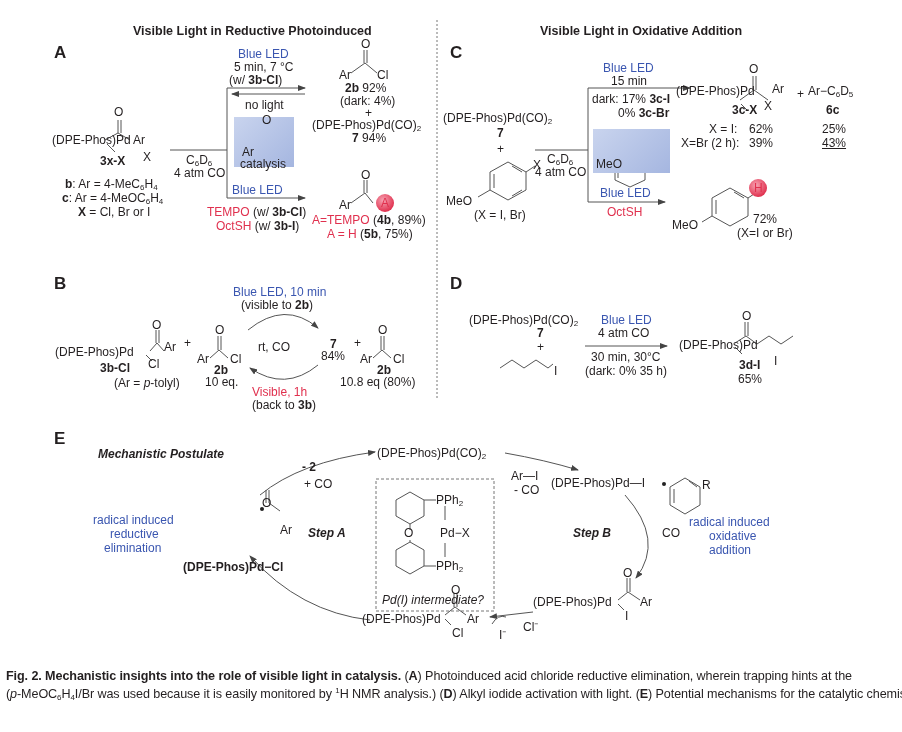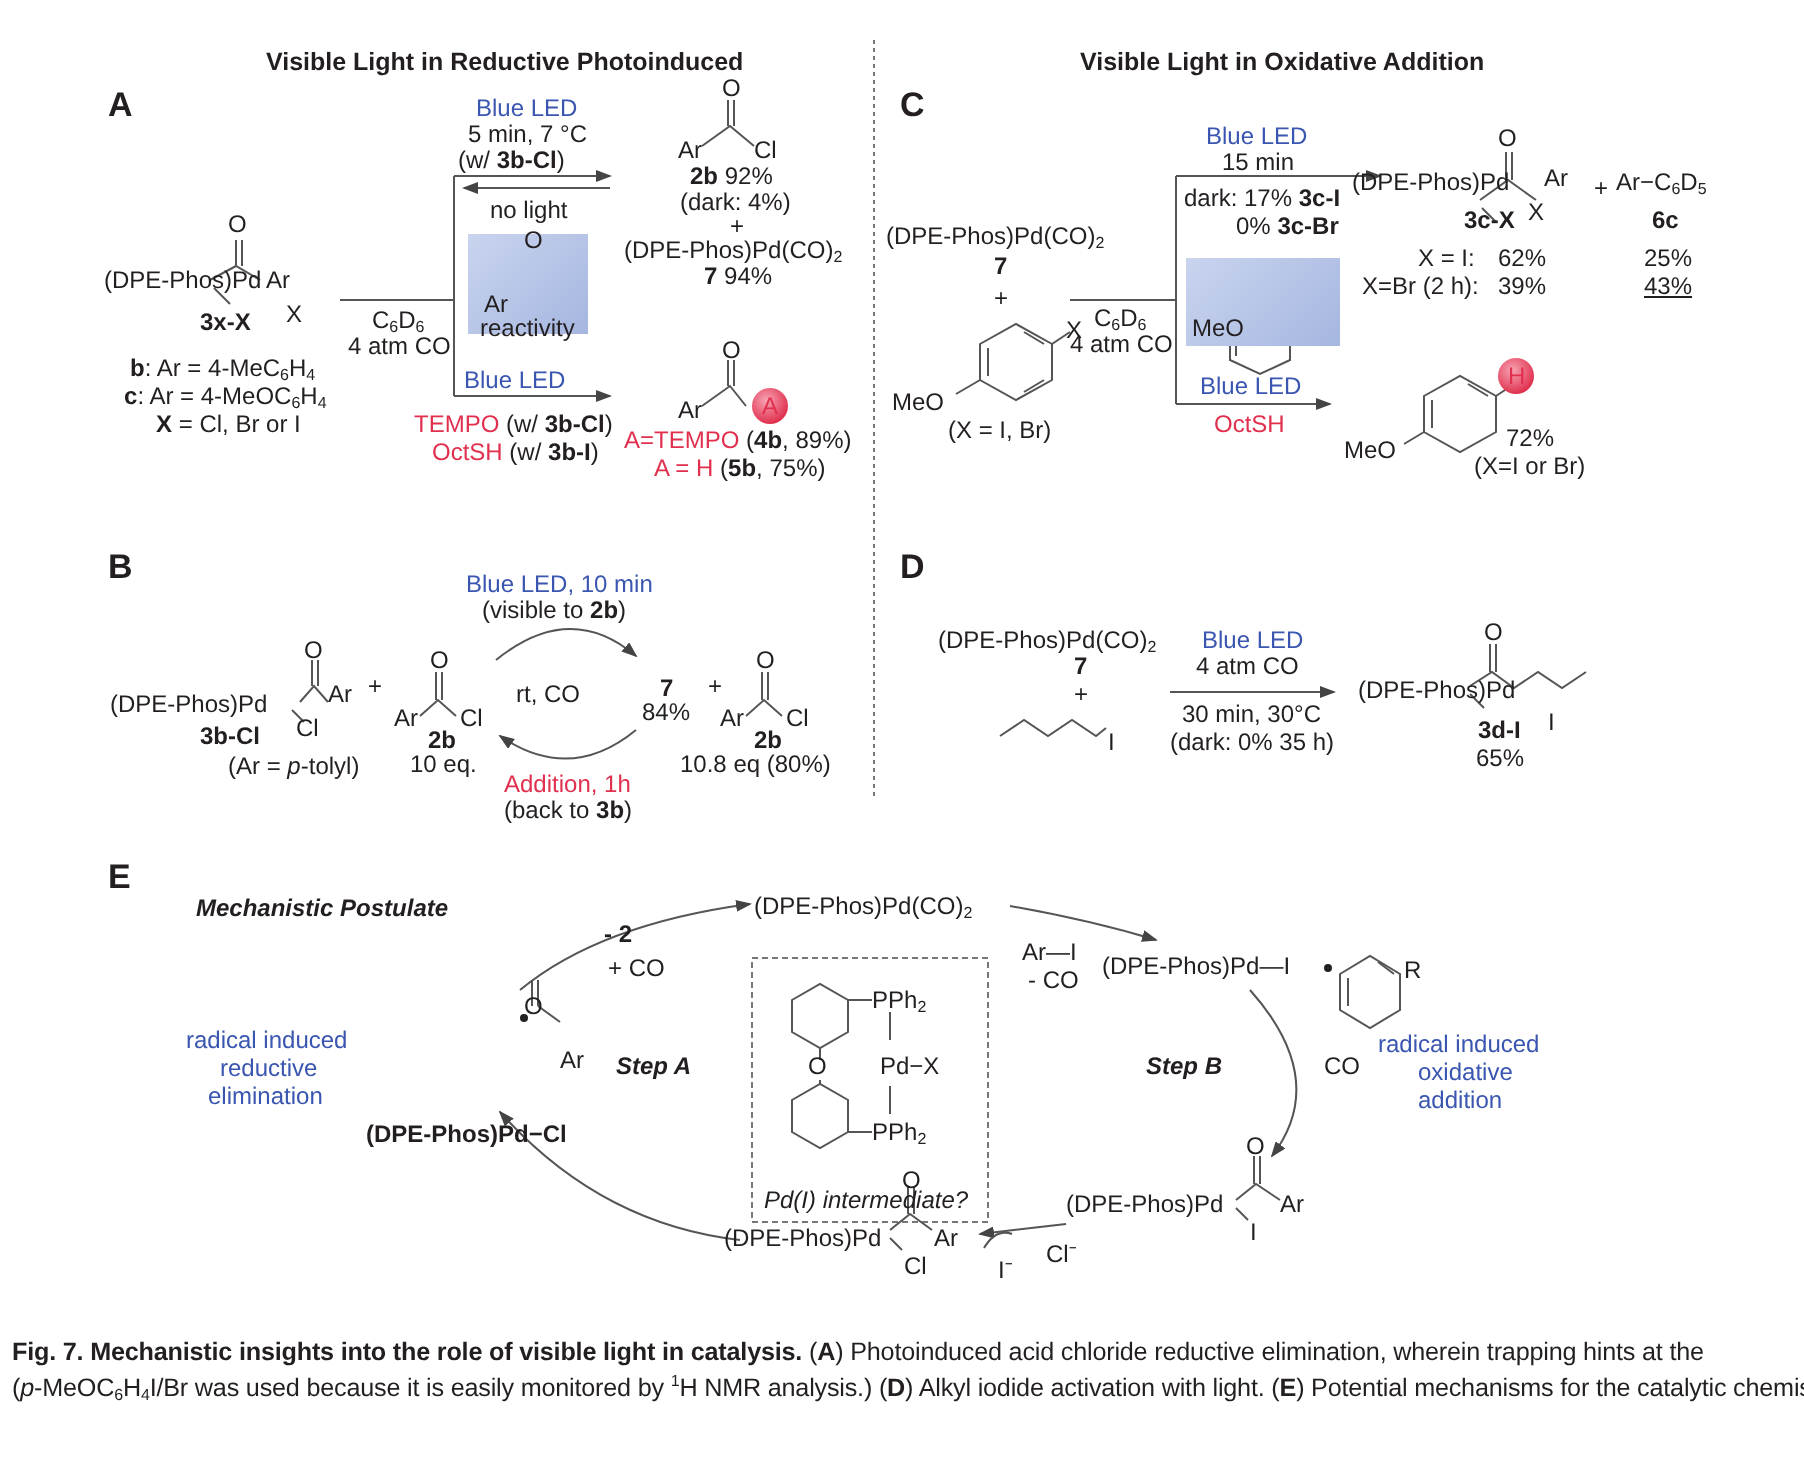--- a/index.html
+++ b/index.html
@@ -176,21 +176,21 @@
 
 <div class="t" style="left:186px;top:153px;">C<sub>6</sub>D<sub>6</sub></div>
 <div class="t" style="left:174px;top:166px;">4 atm CO</div>
 
 <div class="t blue c" style="left:238px;top:47px;">Blue LED</div>
 <div class="t" style="left:234px;top:60px;">5 min, 7 °C</div>
 <div class="t" style="left:229px;top:73px;"><span>(w/ </span><b>3b-Cl</b><span>)</span></div>
 <div class="t" style="left:245px;top:98px;">no light</div>
 <div class="t" style="left:242px;top:145px;">Ar</div>
 <div class="t" style="left:262px;top:113px;">O</div>
-<div class="t" style="left:240px;top:157px;">reactivity</div>
+<div class="t" style="left:240px;top:157px;">catalysis</div>
 
 <div class="t blue" style="left:232px;top:183px;">Blue LED</div>
 <div class="t" style="left:207px;top:205px;"><span class="red">TEMPO</span> (w/ <b>3b-Cl</b>)</div>
 <div class="t" style="left:216px;top:219px;"><span class="red">OctSH</span> (w/ <b>3b-I</b>)</div>
 
 <div class="t" style="left:361px;top:37px;">O</div>
 <div class="t" style="left:339px;top:68px;">Ar</div>
 <div class="t" style="left:377px;top:68px;">Cl</div>
 <div class="t" style="left:345px;top:81px;"><b>2b</b> <span>92%</span></div>
 <div class="t" style="left:340px;top:94px;">(dark: 4%)</div>
@@ -214,21 +214,21 @@
 
 <div class="t" style="left:215px;top:323px;">O</div>
 <div class="t" style="left:197px;top:352px;">Ar</div>
 <div class="t" style="left:230px;top:352px;">Cl</div>
 <div class="t b" style="left:214px;top:363px;">2b</div>
 <div class="t" style="left:205px;top:375px;">10 eq.</div>
 
 <div class="t blue" style="left:233px;top:285px;">Blue LED, 10 min</div>
 <div class="t" style="left:241px;top:298px;"><span>(visible to </span><b>2b</b>)</div>
 <div class="t" style="left:258px;top:340px;">rt, CO</div>
-<div class="t red" style="left:252px;top:385px;">Addition, 1h</div>
+<div class="t red" style="left:252px;top:385px;">Visible, 1h</div>
 <div class="t" style="left:252px;top:398px;"><span>(back to </span><b>3b</b>)</div>
 
 <div class="t b" style="left:330px;top:337px;">7</div>
 <div class="t" style="left:321px;top:349px;">84%</div>
 <div class="t" style="left:354px;top:336px;">+</div>
 <div class="t" style="left:378px;top:323px;">O</div>
 <div class="t" style="left:360px;top:352px;">Ar</div>
 <div class="t" style="left:393px;top:352px;">Cl</div>
 <div class="t b" style="left:377px;top:363px;">2b</div>
 <div class="t" style="left:340px;top:375px;">10.8 eq (80%)</div>
@@ -319,15 +319,15 @@
 <div class="t" style="left:625px;top:609px;">I</div>
 
 <div class="t" style="left:451px;top:583px;">O</div>
 <div class="t" style="left:362px;top:612px;">(DPE-Phos)Pd</div>
 <div class="t" style="left:467px;top:612px;">Ar</div>
 <div class="t" style="left:452px;top:626px;">Cl</div>
 <div class="t" style="left:523px;top:620px;">Cl⁻</div>
 <div class="t" style="left:499px;top:628px;">I⁻</div>
 
 <div class="caption">
-  <div><b>Fig. 7. Mechanistic insights into the role of visible light in catalysis.</b> (<b>A</b>) Photoinduced acid chloride reductive elimination, wherein trapping hints at the</div>
+  <div><b>Fig. 2. Mechanistic insights into the role of visible light in catalysis.</b> (<b>A</b>) Photoinduced acid chloride reductive elimination, wherein trapping hints at the</div>
   <div>(<i>p</i>-MeOC<sub>6</sub>H<sub>4</sub>I/Br was used because it is easily monitored by <sup>1</sup>H NMR analysis.) (<b>D</b>) Alkyl iodide activation with light. (<b>E</b>) Potential mechanisms for the catalytic chemistry.</div>
 </div>
 
 </body></html>

